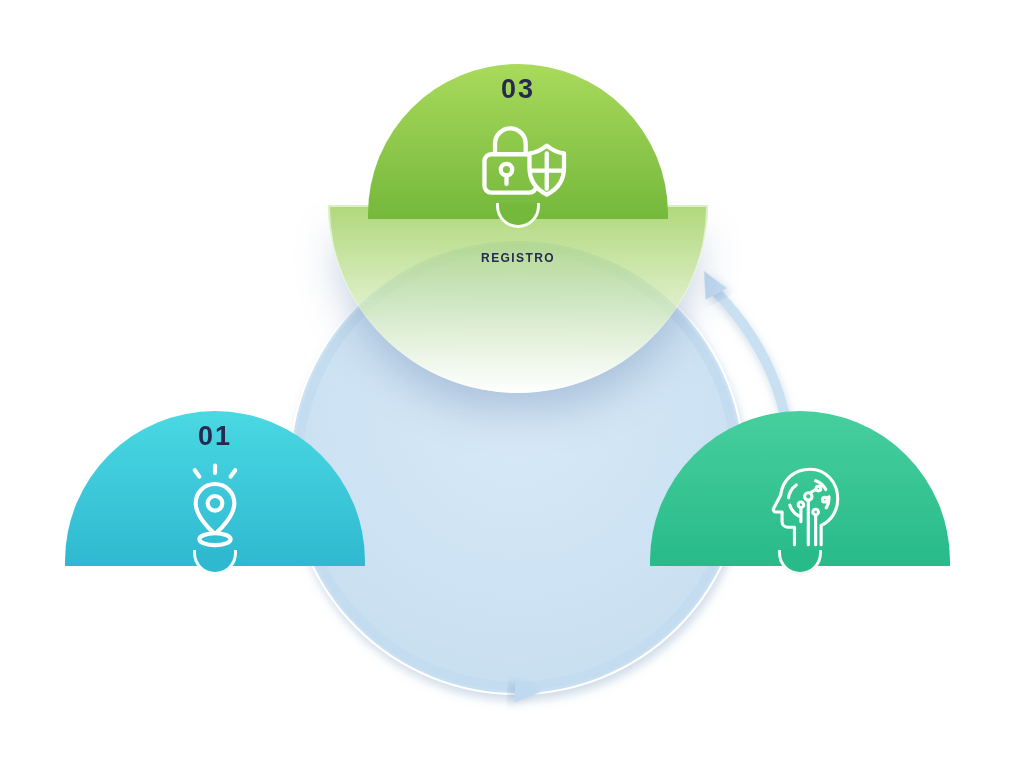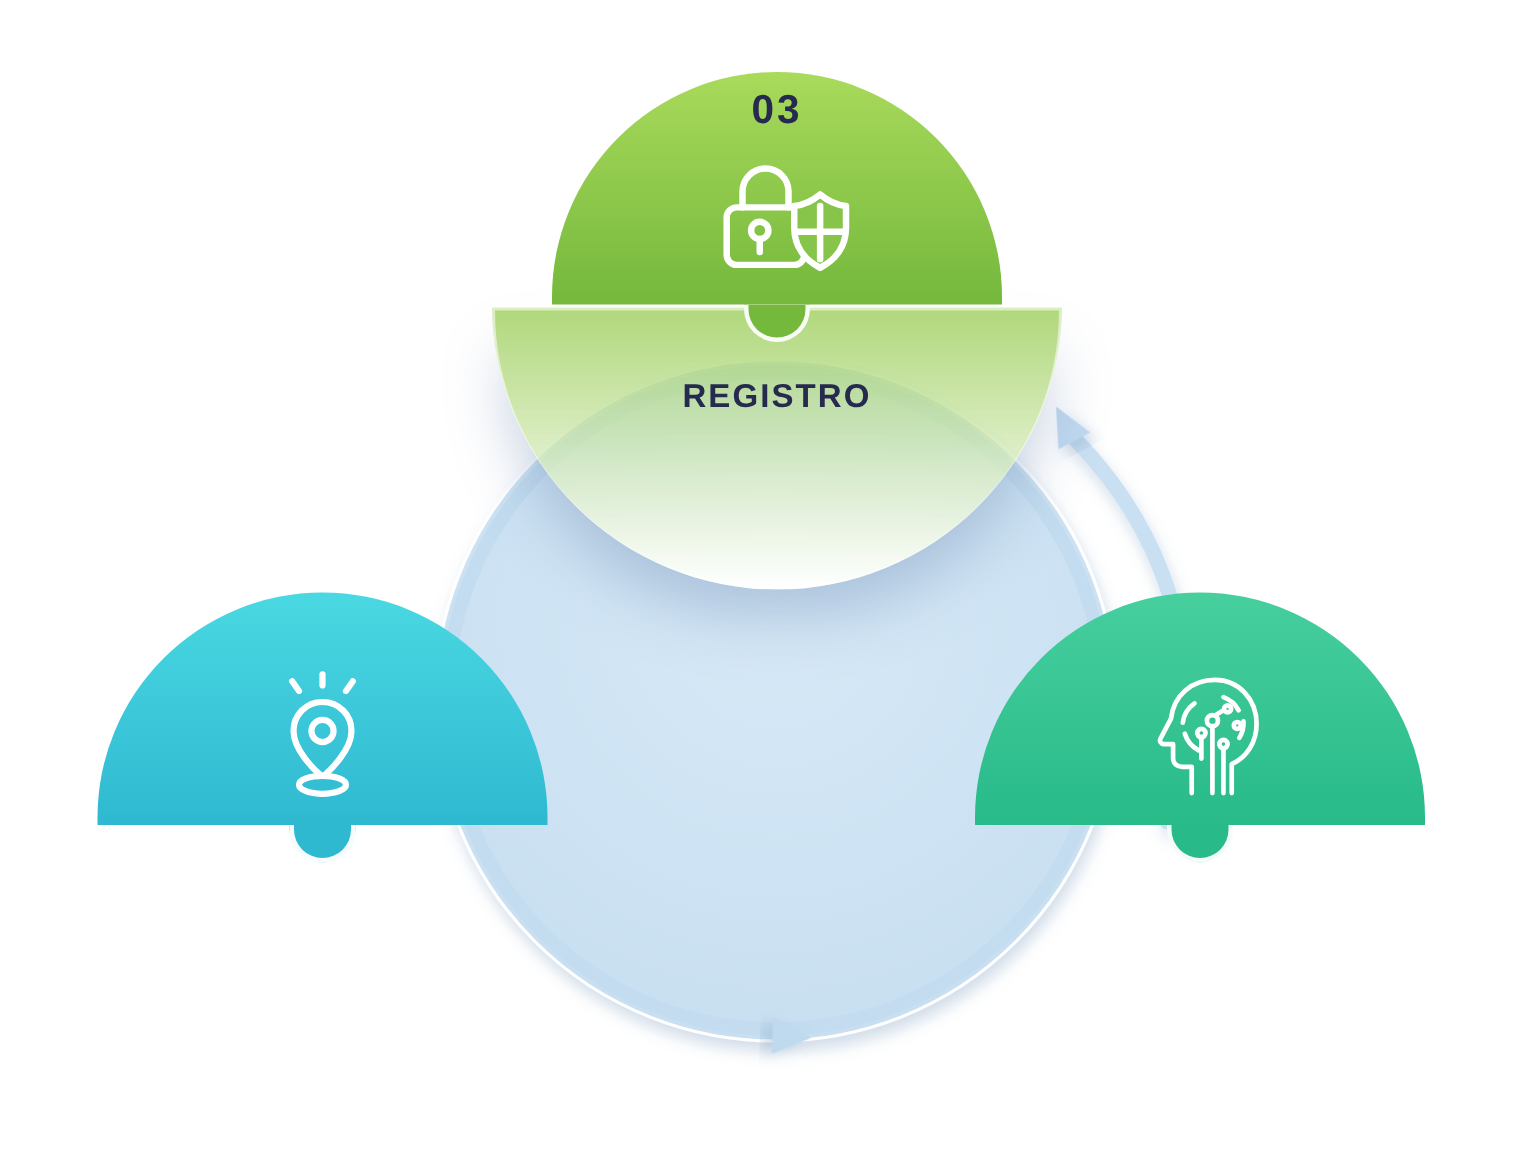--- a/index.html
+++ b/index.html
@@ -18,23 +18,23 @@
          background:
            linear-gradient(180deg,
              var(--glass-top, rgba(180,200,220,.5)) 0%,
              var(--glass-mid, rgba(220,230,240,.35)) 48%,
              rgba(255,255,255,.90) 100%),
            linear-gradient(180deg, rgba(255,255,255,.40), rgba(255,255,255,.70));
          box-shadow:0 26px 40px -8px rgba(105,135,175,.38),
                     inset 0 0 0 2px rgba(255,255,255,.55);
          box-sizing:border-box;}
   .label{position:absolute;top:46px;left:0;width:100%;text-align:center;
-         font-size:22px;font-weight:700;letter-spacing:1.4px;color:#262A4E;}
+         font-size:12px;font-weight:700;letter-spacing:1.4px;color:#262A4E;}
 
-  .dome{position:absolute;left:40px;top:0;width:300px;height:155px;
+  .dome{position:absolute;left:40px;top:16px;width:300px;height:155px;
         border-radius:150px 150px 0 0;
         background:linear-gradient(180deg, var(--dome-top,#ccc) 0%, var(--dome-bottom,#999) 100%);}
   .num{position:absolute;top:10px;left:0;width:100%;text-align:center;
        font-size:27px;font-weight:700;letter-spacing:2px;color:#262A4E;}
   .icon{position:absolute;top:50px;left:50%;transform:translateX(-50%);}
   .icon svg{display:block;}
 
   .tab{position:absolute;left:168px;top:155px;width:44px;height:25px;
        border-radius:0 0 24px 24px;background:var(--dome-bottom,#999);
        border:3px solid rgba(255,255,255,.95);border-top:none;box-sizing:border-box;}
@@ -77,20 +77,21 @@
           <line x1="86" y1="41" x2="86" y2="78"></line>
           <line x1="70" y1="59" x2="102" y2="59"></line>
         </svg>
       </span>
     </div>
     <div class="tab"></div>
   </div>
 
   <div class="step step-left" style="--dome-top: #4AD8E2; --dome-bottom: #2FB9D1; --glass-top: #2FB9D1A6; --glass-mid: #2FB9D14D;">
     <div class="dome">
+      <div class="num">01</div>
       <span class="icon">
         <svg width="92" height="92" viewBox="0 0 100 100" fill="none" stroke="#ffffff" stroke-width="4.5" stroke-linecap="round" stroke-linejoin="round">
           <line x1="33" y1="17" x2="28" y2="10"></line>
           <line x1="50" y1="13" x2="50" y2="5"></line>
           <line x1="67" y1="17" x2="72" y2="10"></line>
           <ellipse cx="50" cy="85" rx="17" ry="6.5"></ellipse>
           <path d="M50,25 c-12,0 -21,9.5 -21,21 c0,13.5 15,28 19,31.5 a3,3 0 0 0 4,0 c4,-3.5 19,-18 19,-31.5 c0,-11.5 -9,-21 -21,-21 z"></path>
           <circle cx="50" cy="46" r="8"></circle>
         </svg>
       </span>

